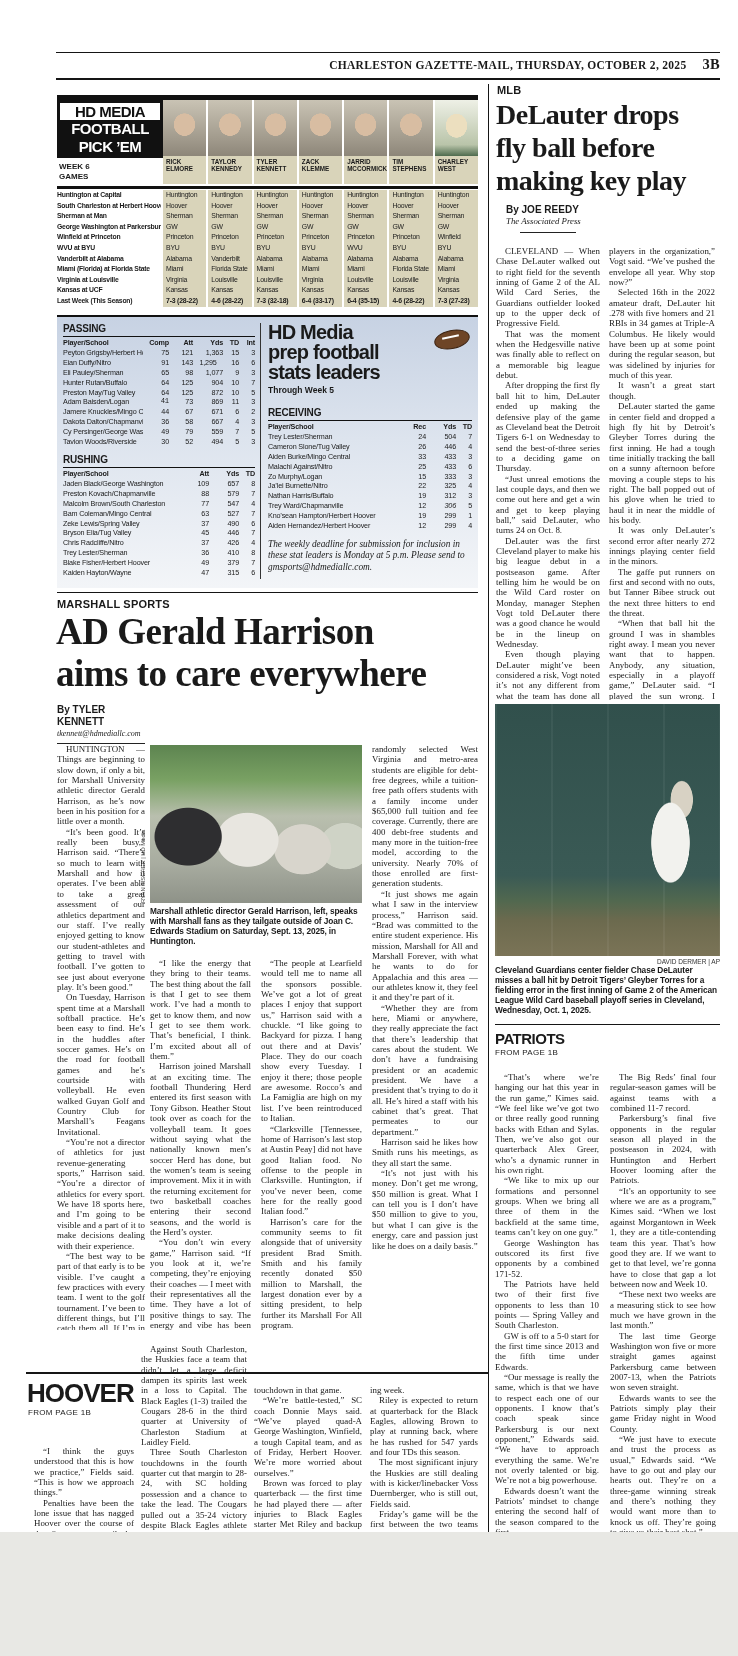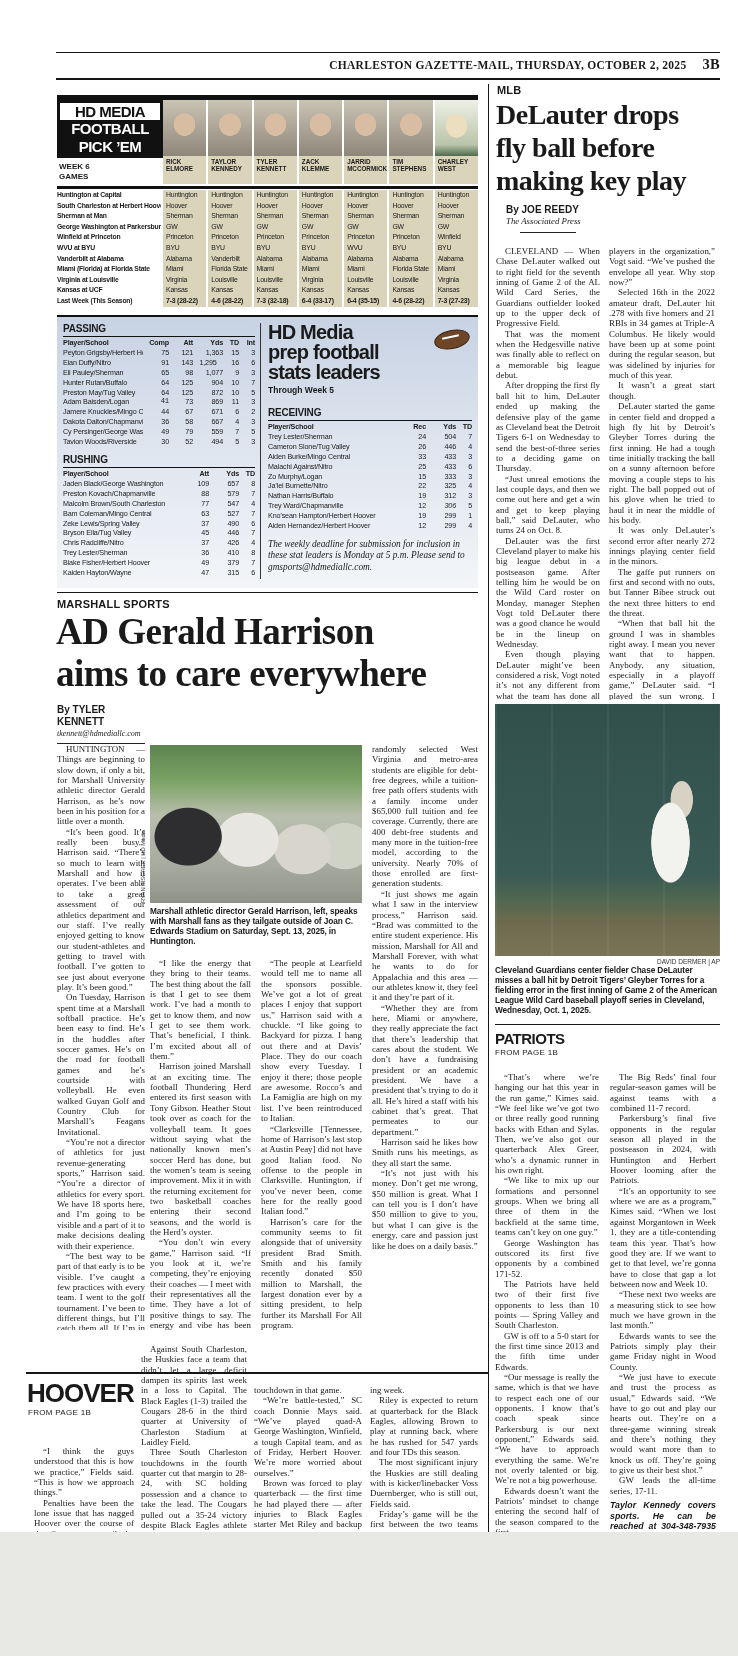--- a/index.html
+++ b/index.html
@@ -554,20 +554,21 @@
       <p>“Our message is really the same, which is that we have to respect each one of our opponents. I know that’s coach speak since Parkersburg is our next opponent,” Edwards said. “We have to approach everything the same. We’re not overly talented or big. We’re not a big powerhouse.</p>
       <p>Edwards doesn’t want the Patriots’ mindset to change entering the second half of the season compared to the first.</p>
       <p>“We’re a bunch of guys that like to play the game. I hope we prepare well and that they go out and execute.”</p>
     </div>
   <div class="body-col" style="left:610px;top:1072px;width:106px;height:578px">
     <div>
         <p>The Big Reds’ final four regular-season games will be against teams with a combined 11-7 record.</p>
         <p>Parkersburg’s final five opponents in the regular season all played in the postseason in 2024, with Huntington and Herbert Hoover looming after the Patriots.</p>
         <p>“It’s an opportunity to see where we are as a program,” Kimes said. “When we lost against Morgantown in Week 1, they are a title-contending team this year. That’s how good they are. If we want to get to that level, we’re gonna have to close that gap a lot between now and Week 10.</p>
         <p>“These next two weeks are a measuring stick to see how much we have grown in the last month.”</p>
+        <p>The last time George Washington won five or more straight games against Parkersburg came between 2007-13, when the Patriots won seven straight.</p>
         <p>Edwards wants to see the Patriots simply play their game Friday night in Wood County.</p>
         <p>“We just have to execute and trust the process as usual,” Edwards said. “We have to go out and play our hearts out. They’re on a three-game winning streak and there’s nothing they would want more than to knock us off. They’re going to give us their best shot.”</p>
         <p>GW leads the all-time series, 17-11.</p>
       </div>
     <div class="tagline">
         <p>Taylor Kennedy covers sports. He can be reached at 304-348-7935 or tkennedy@hdmediallc.com. Follow @Taylor_kennedy7 on Twitter.</p>
       </div>
   </div>
 
   <div class="rule" style="left:57px;top:592px;width:421px;height:1px"></div>

